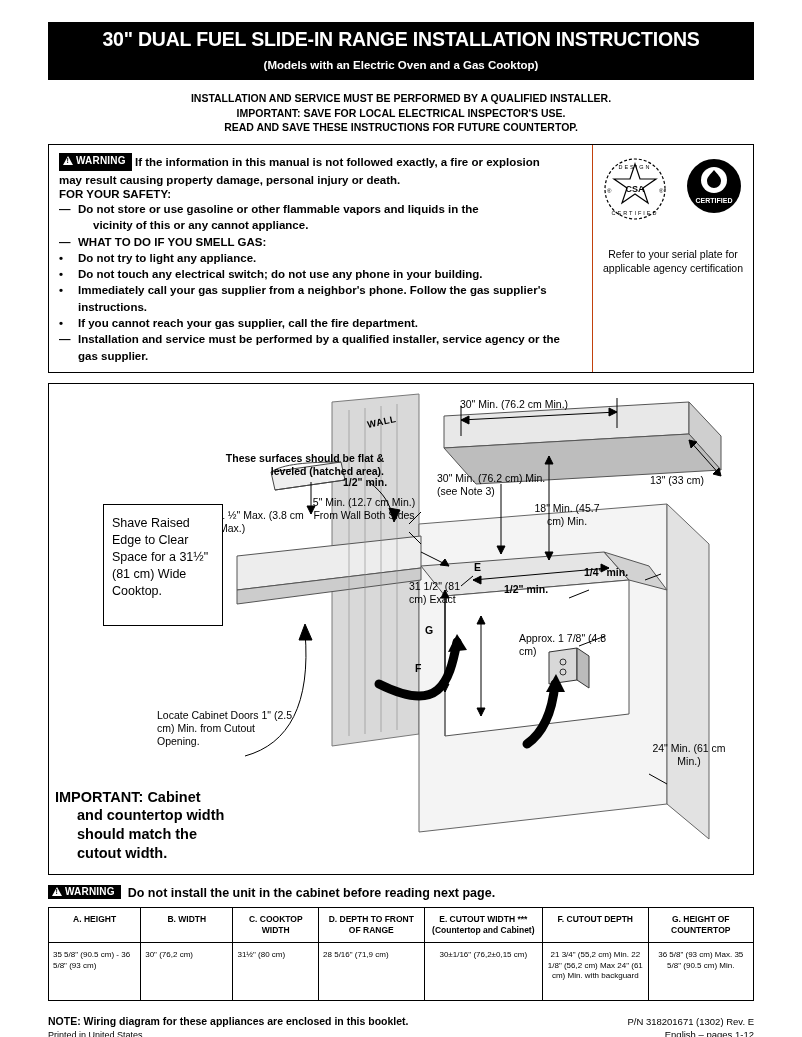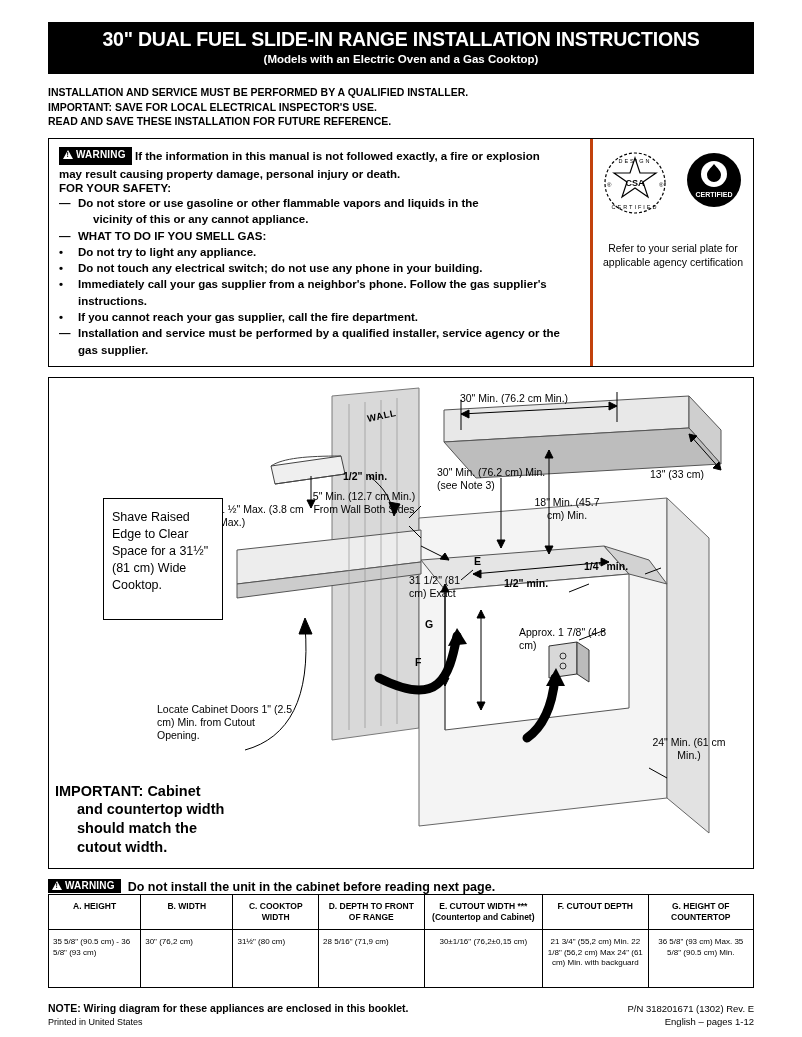--- a/index.html
+++ b/index.html
@@ -33,45 +33,46 @@
   }
   .title-bar .t1 {
     font-size: 19.5px;
     font-weight: bold;
     letter-spacing: -0.2px;
     line-height: 1.1;
   }
   .title-bar .t2 {
     font-size: 11.5px;
     font-weight: bold;
-    margin-top: 3px;
+    margin-top: 9px;
   }
 
   .notice {
+    text-align: center;
     font-size: 10.5px;
     font-weight: bold;
     line-height: 1.35;
     margin-top: 11px;
   }
 
   
   .safety-box {
     border: 1px solid #000;
     margin-top: 10px;
     display: flex;
     min-height: 190px;
     gap: 20px;
   }
   .safety-left {
     flex: 1 1 auto;
     padding: 9px 10px 8px 10px;
   }
   .safety-right {
     width: 180px;
-    border-left: 3px solid #c2410c;
+    border-left: 1px solid #c2410c;
     padding: 8px 6px 6px 6px;
     box-sizing: border-box;
     text-align: center;
     display: flex;
     flex-direction: column;
     justify-content: flex-start;
     align-items: center;
   }
   .warn-badge {
     display: inline-block;
@@ -201,21 +202,21 @@
     align-items: center;
     gap: 7px;
   }
   .warn-strip .txt {
     font-size: 12.5px;
     font-weight: bold;
   }
 
   
   table.spec {
-    margin-top: 0;
+    margin-top: 7px;
     border-collapse: collapse;
     width: 100%;
     table-layout: fixed;
   }
   table.spec th, table.spec td {
     border: 1px solid #000;
     vertical-align: top;
   }
   table.spec th {
     font-size: 8.5px;
@@ -260,21 +261,21 @@
 <div class="page">
 
   <div class="title-bar">
     <div class="t1">30" DUAL FUEL SLIDE-IN RANGE INSTALLATION INSTRUCTIONS</div>
     <div class="t2">(Models with an Electric Oven and a Gas Cooktop)</div>
   </div>
 
   <div class="notice">
     <div>INSTALLATION AND SERVICE MUST BE PERFORMED BY A QUALIFIED INSTALLER.</div>
     <div>IMPORTANT: SAVE FOR LOCAL ELECTRICAL INSPECTOR'S USE.</div>
-    <div>READ AND SAVE THESE INSTALLATION FOR FUTURE REFERENCE.</div>
+    <div>READ AND SAVE THESE INSTRUCTIONS FOR FUTURE COUNTERTOP.</div>
   </div>
 
   <div class="safety-box">
     <div class="safety-left">
       <div class="warn-line">
         <span class="warn-badge"><span class="tri"></span><span>WARNING</span></span>
         <span>If the information in this manual is not followed exactly, a fire or explosion may result causing property damage, personal injury or death.</span>
       </div>
 
       <div class="safety-head">FOR YOUR SAFETY:</div>
@@ -437,20 +438,21 @@
       </g>
 
       <g stroke="#000" stroke-width="1" fill="none">
         <path d="M320 98 C336 110 340 120 344 132"></path>
         <polygon points="345,138 340,124 351,126" fill="#000"></polygon>
       </g>
     </svg>
 
     <span class="wall-tag" style="left:318px; top:32px;">WALL</span>
 
+    <span class="dlabel b r" style="left:155px; top:68px; width:180px;">These surfaces should be flat &amp; leveled (hatched area).</span>
     <span class="dlabel b" style="left:294px; top:92px;">1/2" min.</span>
 
     <span class="dlabel c" style="left:400px; top:14px; width:130px;">30" Min. (76.2 cm Min.)</span>
     <span class="dlabel" style="left:388px; top:88px; width:110px;">30" Min. (76.2 cm) Min. (see Note 3)</span>
     <span class="dlabel c" style="left:598px; top:90px; width:60px;">13" (33 cm)</span>
     <span class="dlabel c" style="left:478px; top:118px; width:80px;">18" Min. (45.7 cm) Min.</span>
 
     <span class="dlabel c" style="left:256px; top:112px; width:118px;">5" Min. (12.7 cm Min.) From Wall Both Sides</span>
     <span class="dlabel" style="left:170px; top:125px; width:100px;">1 ½" Max. (3.8 cm Max.)</span>
 

